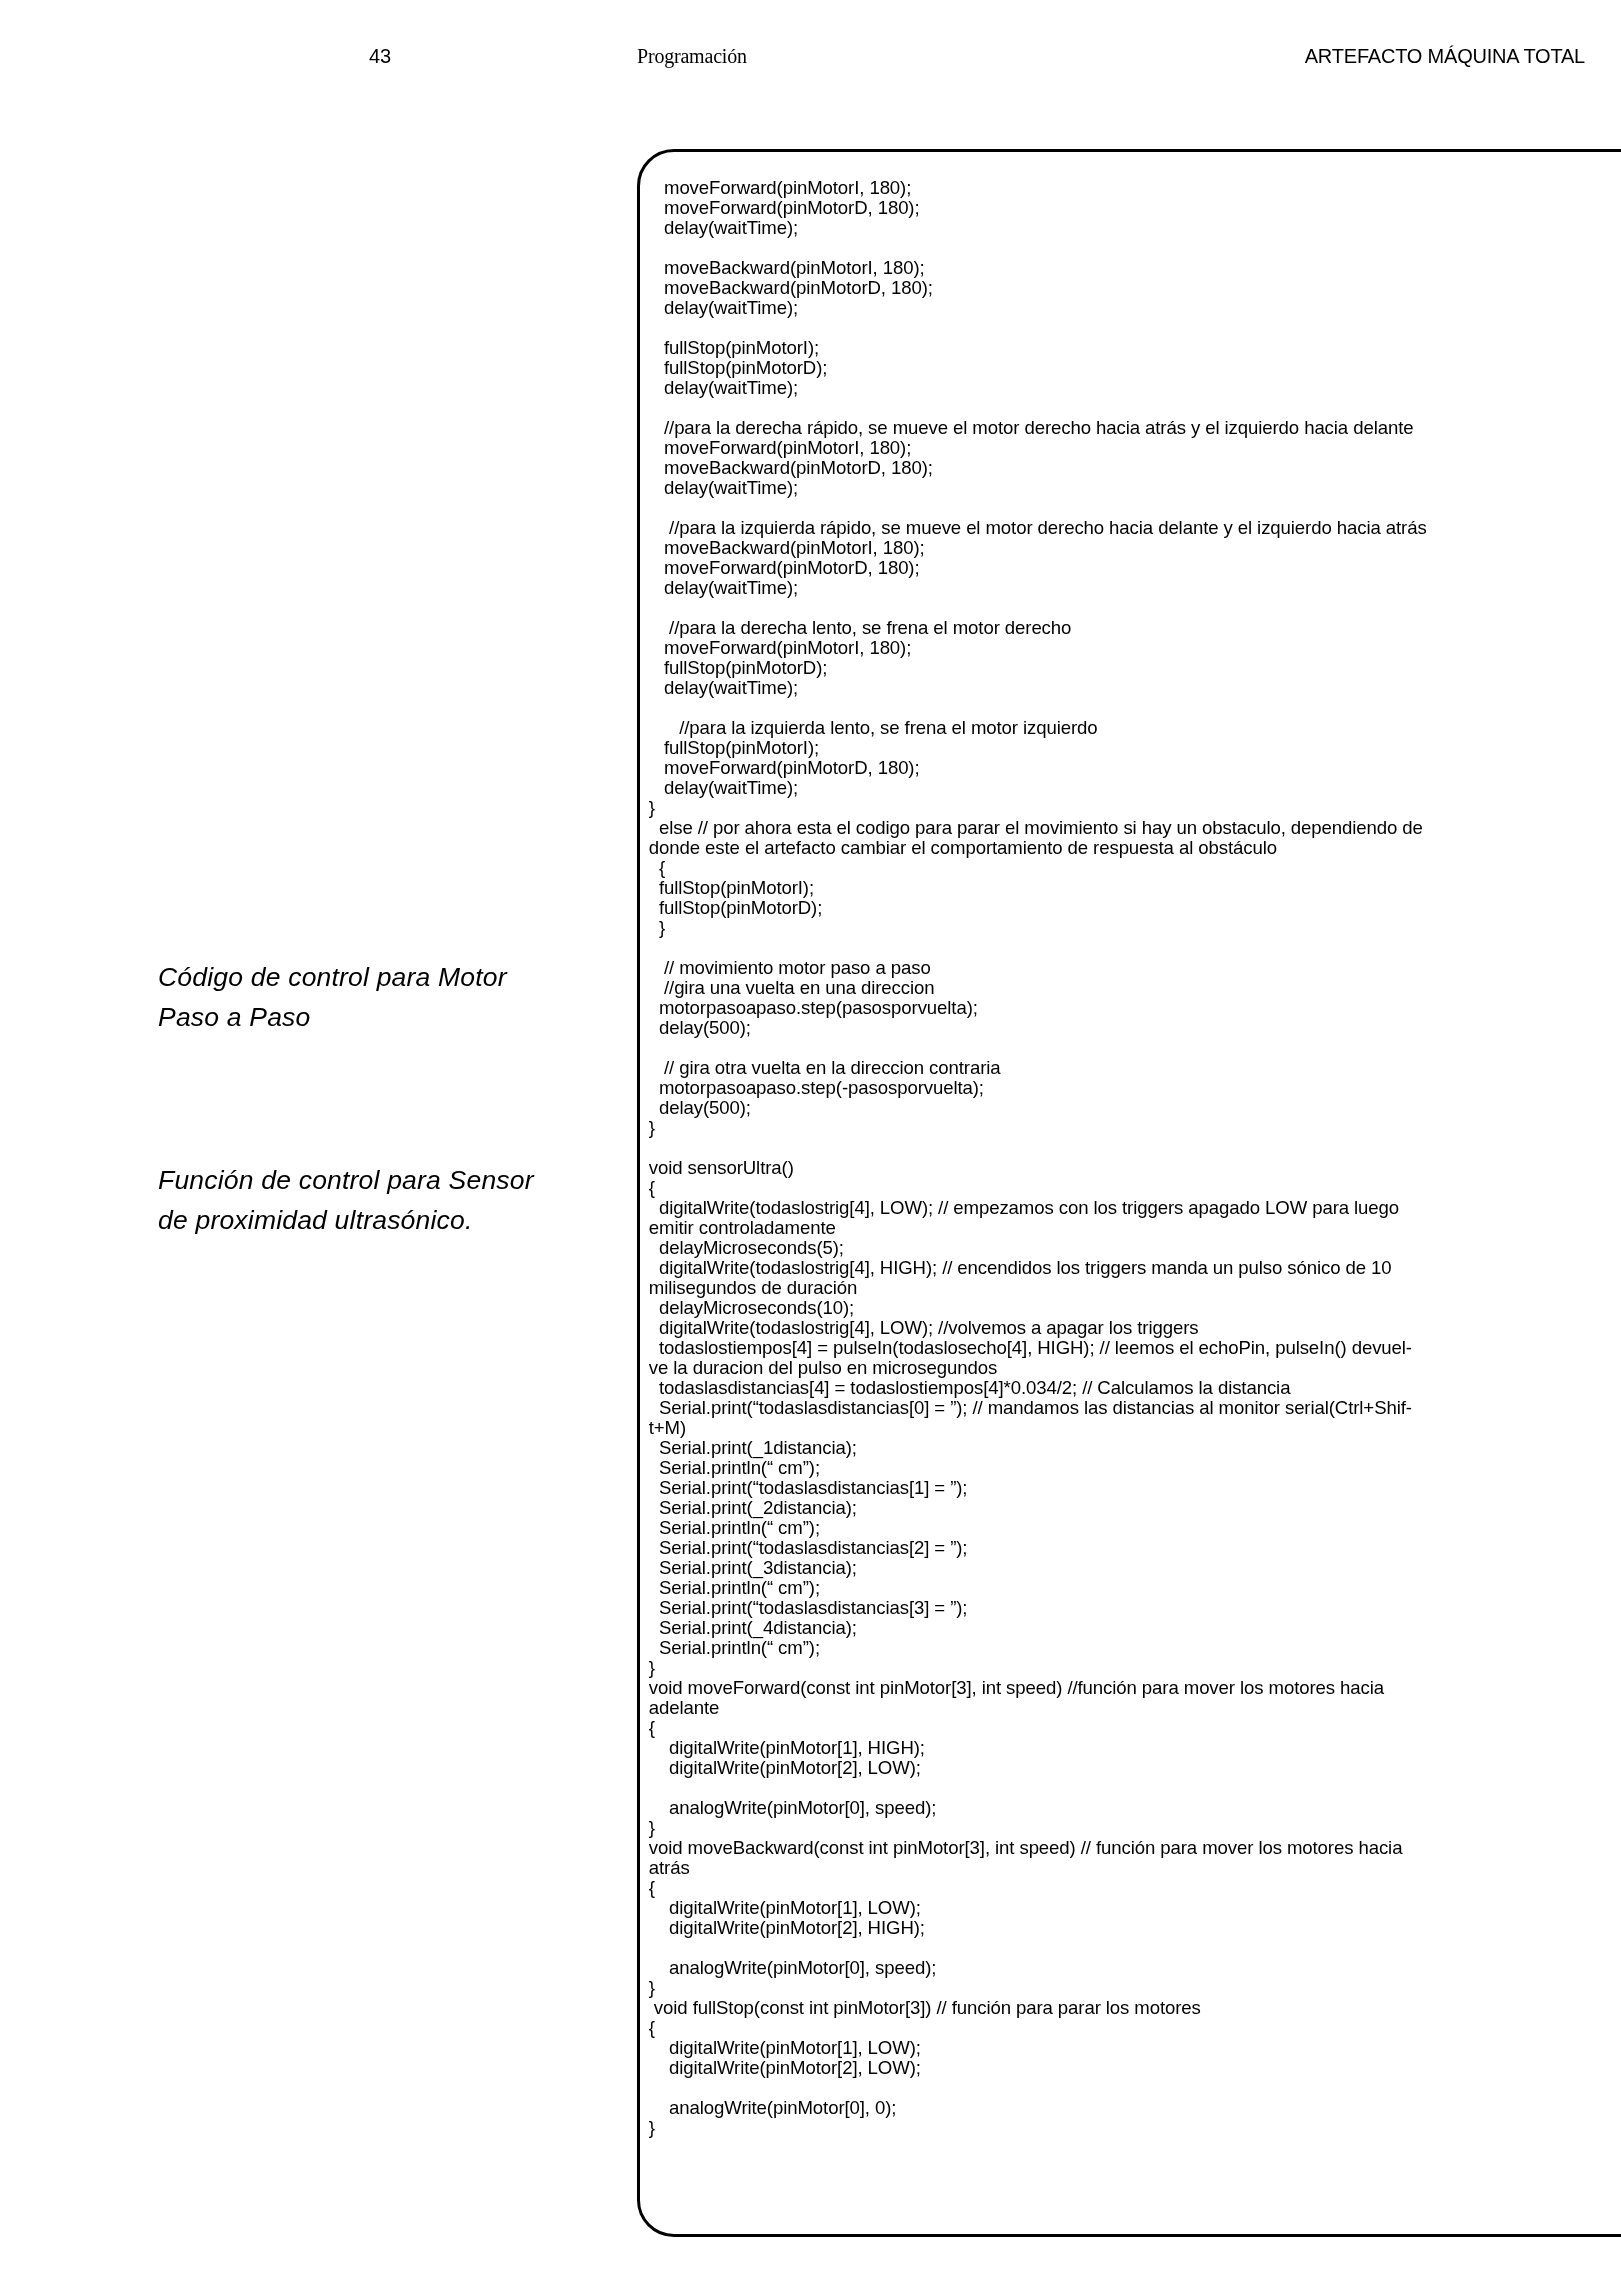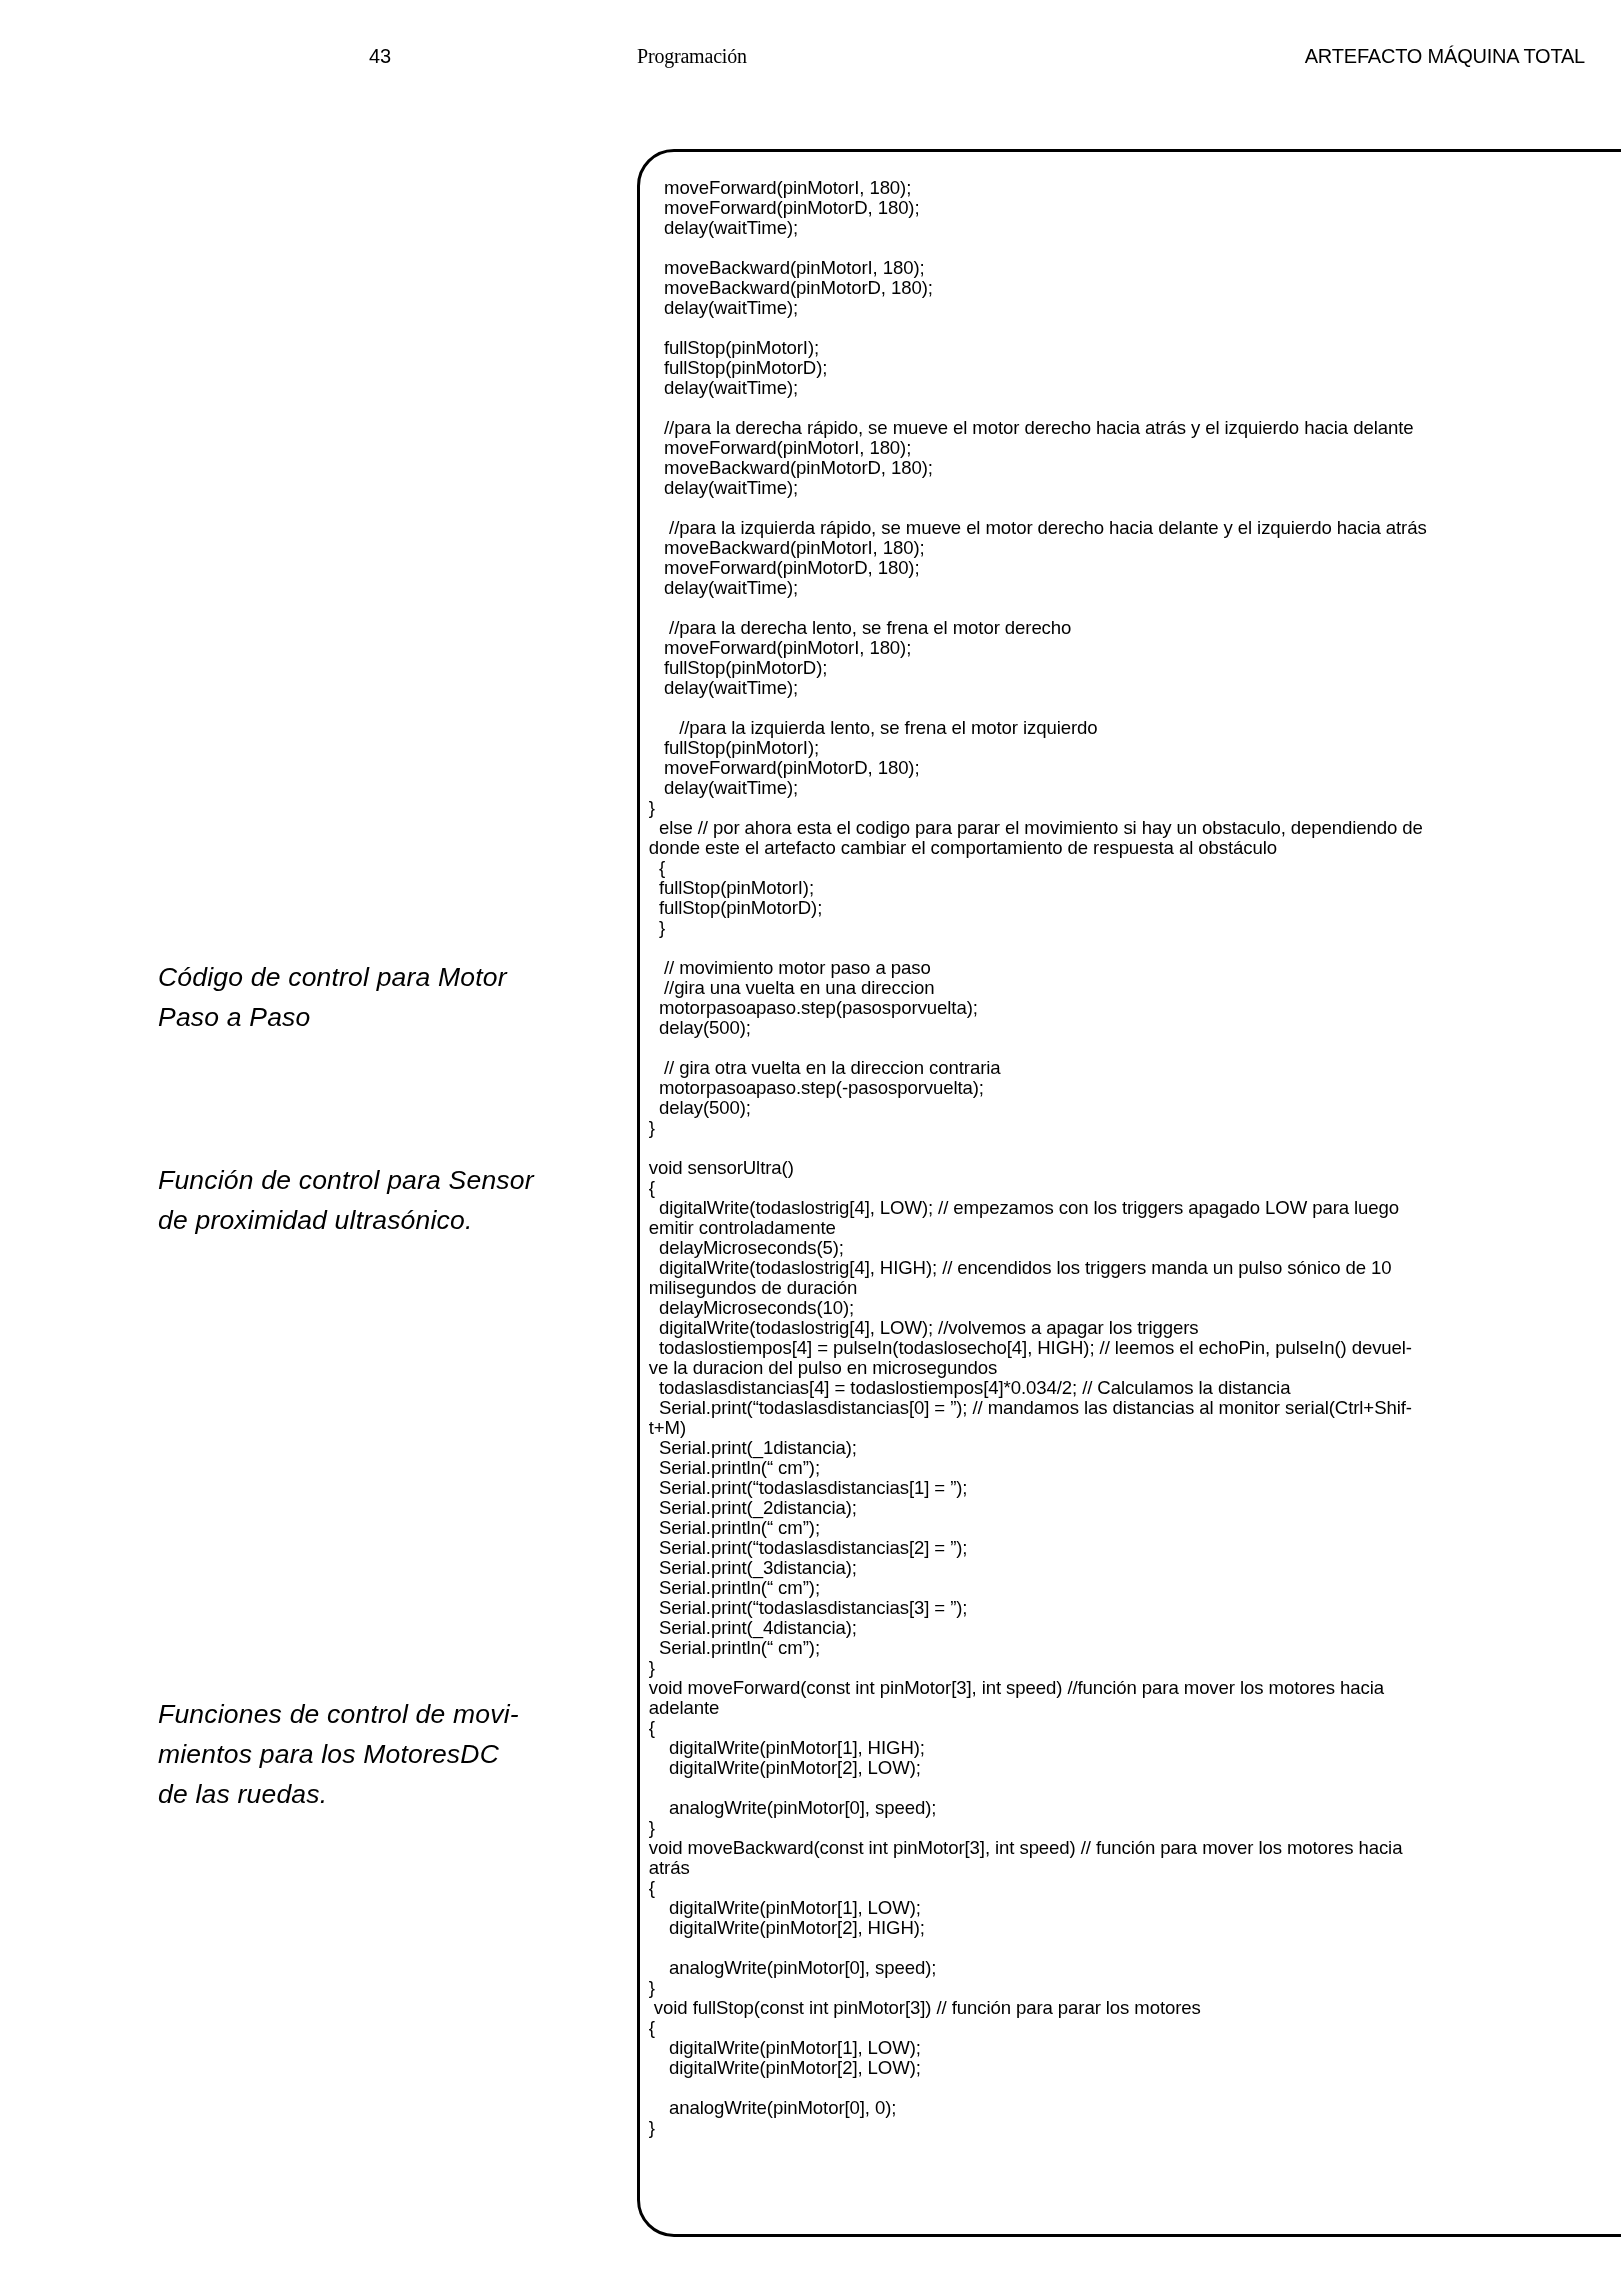--- a/index.html
+++ b/index.html
@@ -62,23 +62,20 @@
   <div class="hdr-item hdr-section">Programación</div>
 
   <div class="hdr-item hdr-title">ARTEFACTO MÁQUINA TOTAL</div>
 
   <div class="margin-note note-stepper">Código de control para Motor
 Paso a Paso</div>
 
   <div class="margin-note note-ultrasonic">Función de control para Sensor
 de proximidad ultrasónico.</div>
 
-  <div class="margin-note note-dcmotors">Funciones de control de movi-
-mientos para los MotoresDC
-de las ruedas.</div>
 
   <div class="code-box">
     <div class="code-text">   moveForward(pinMotorI, 180);
    moveForward(pinMotorD, 180);
    delay(waitTime);
 
    moveBackward(pinMotorI, 180);
    moveBackward(pinMotorD, 180);
    delay(waitTime);
 

